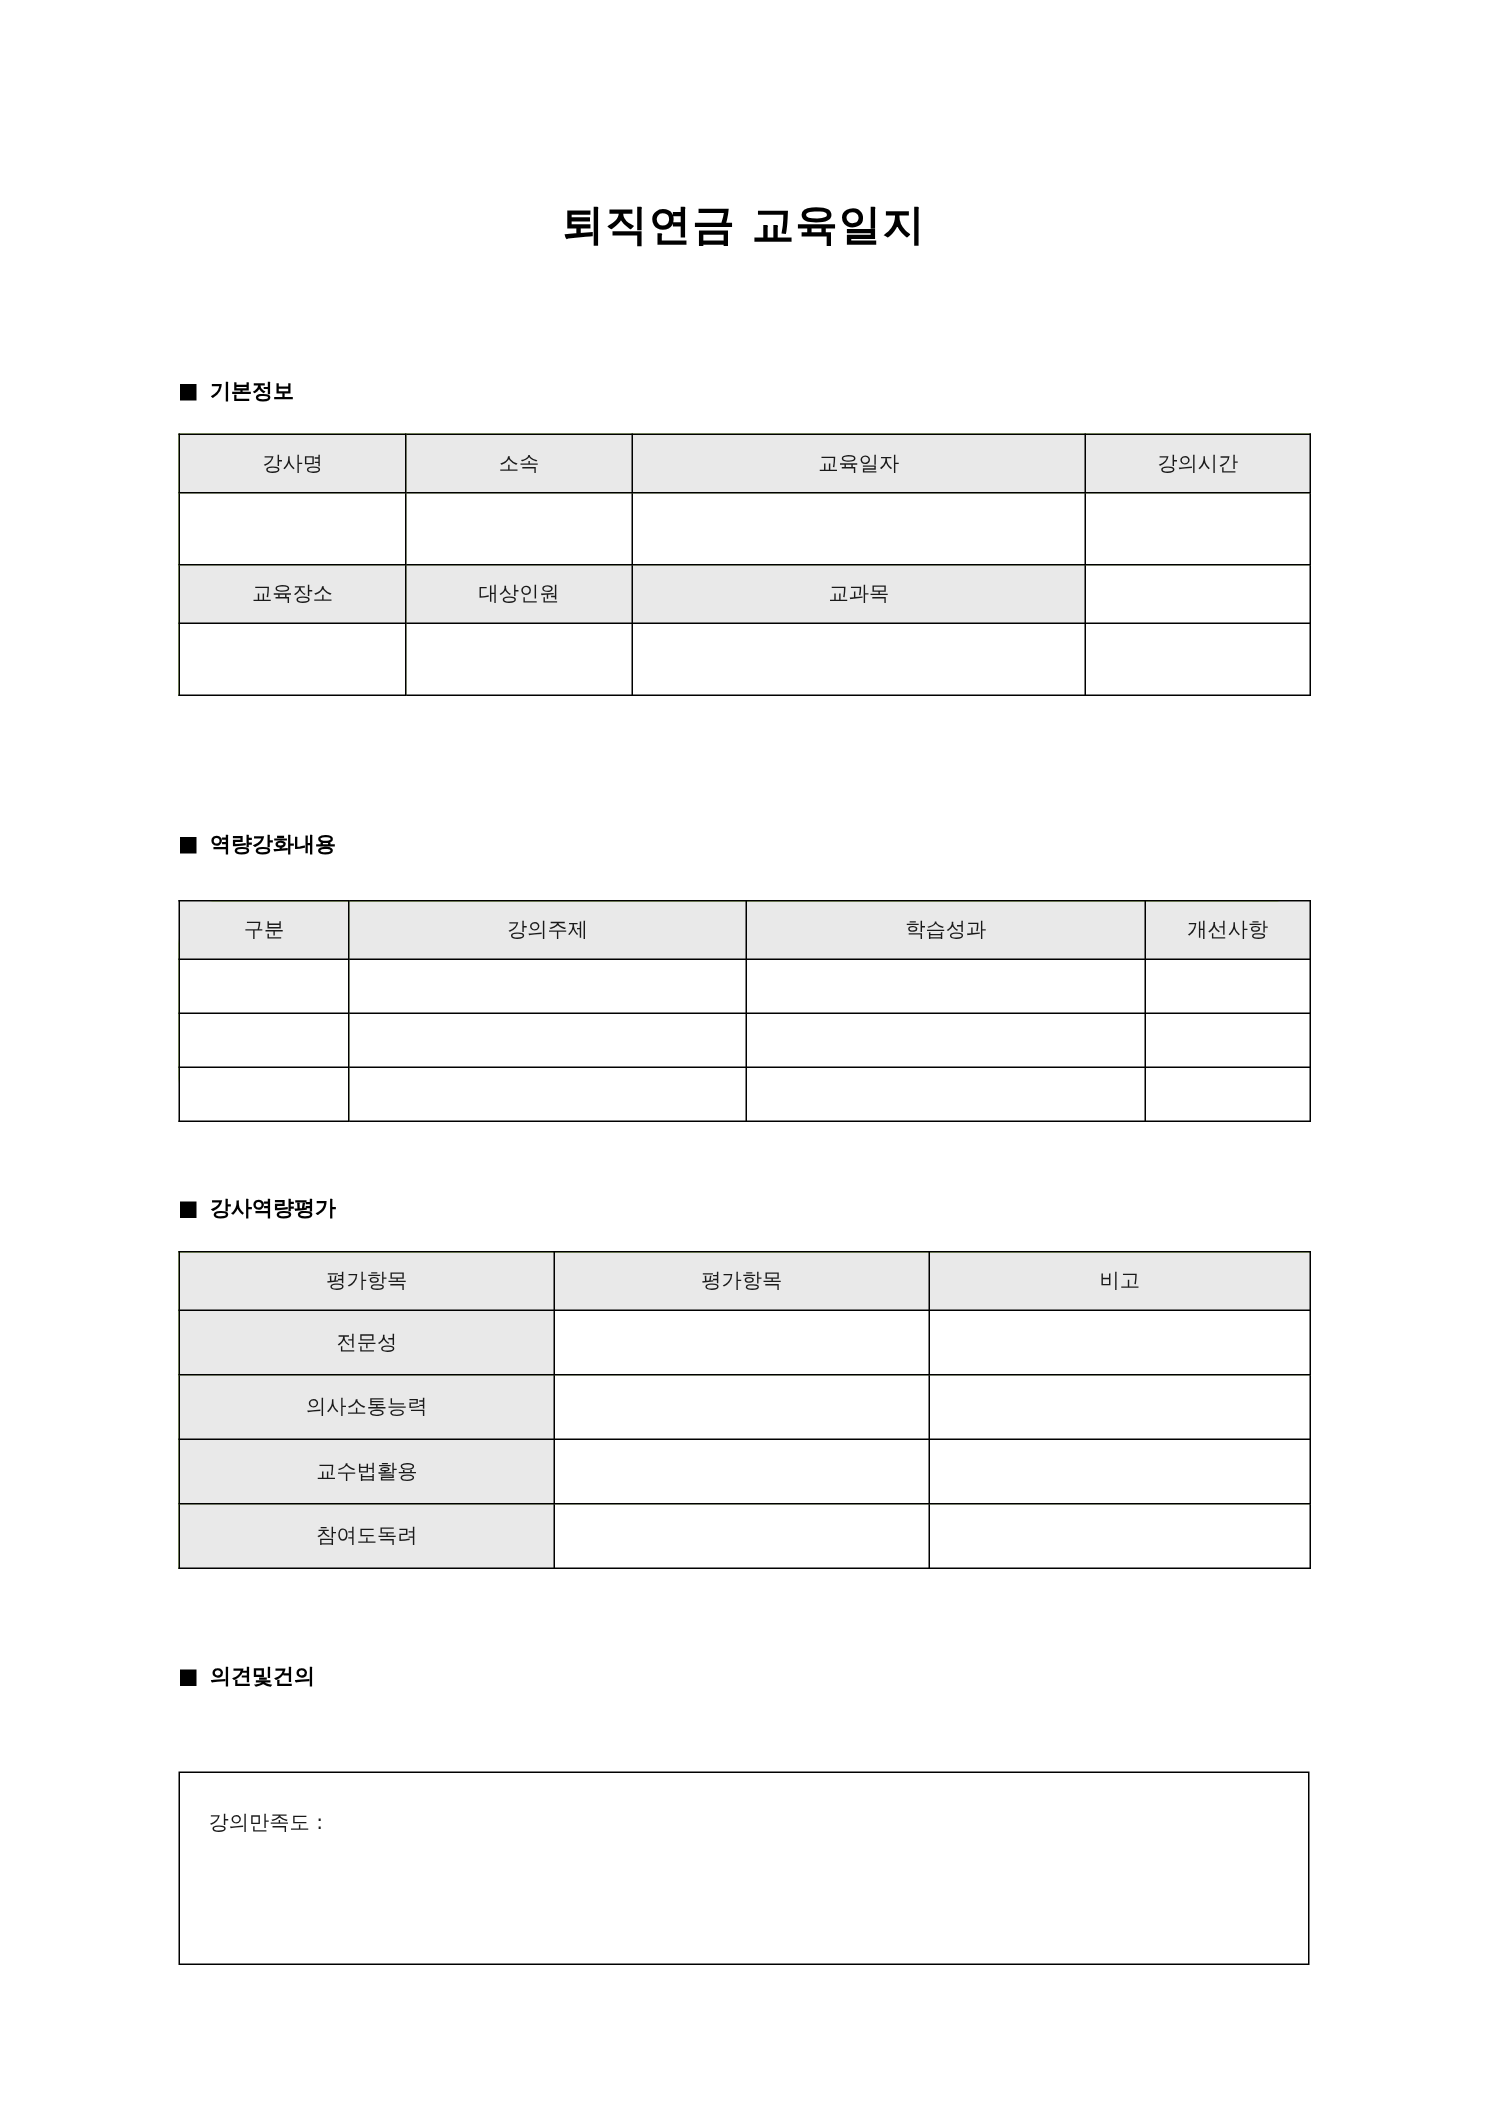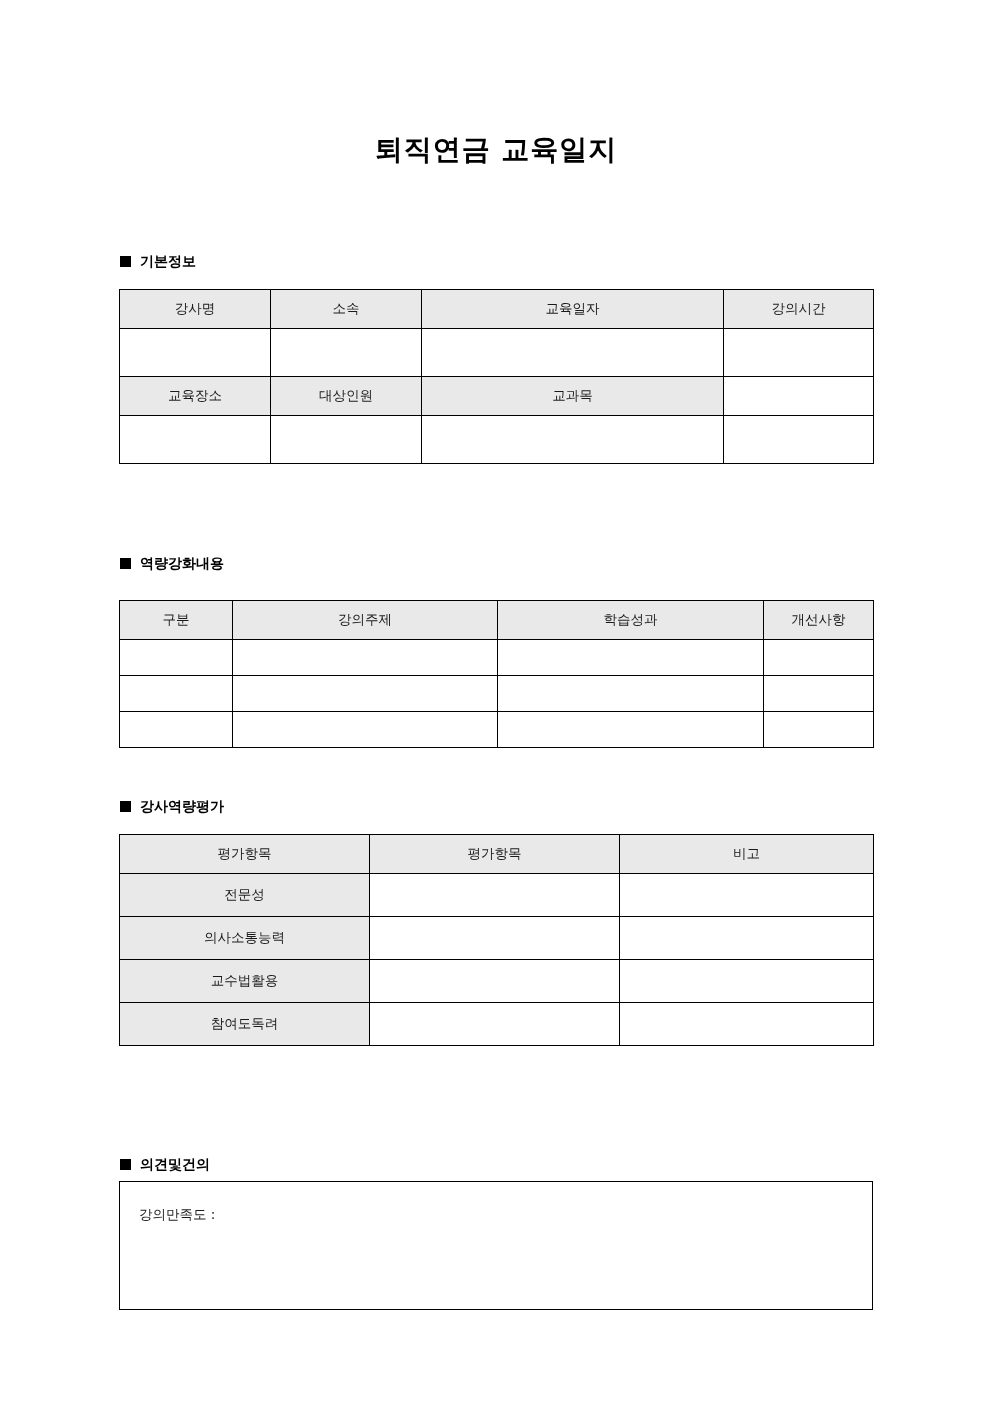--- a/index.html
+++ b/index.html
@@ -51,21 +51,21 @@
   .bullet-square {
     display: inline-block;
     width: 11px;
     height: 11px;
     background: #000000;
     flex: 0 0 auto;
   }
   .sec1 { top: 254px; }
   .sec2 { top: 556px; }
   .sec3 { top: 799px; }
-  .sec4 { top: 1157px; justify-content: center; }
+  .sec4 { top: 1111px; justify-content: center; }
 
   
   table.form-table {
     position: absolute;
     border-collapse: collapse;
     table-layout: fixed;
     background: #bef264;
   }
   table.form-table td {
     border: 1px solid #000000;

